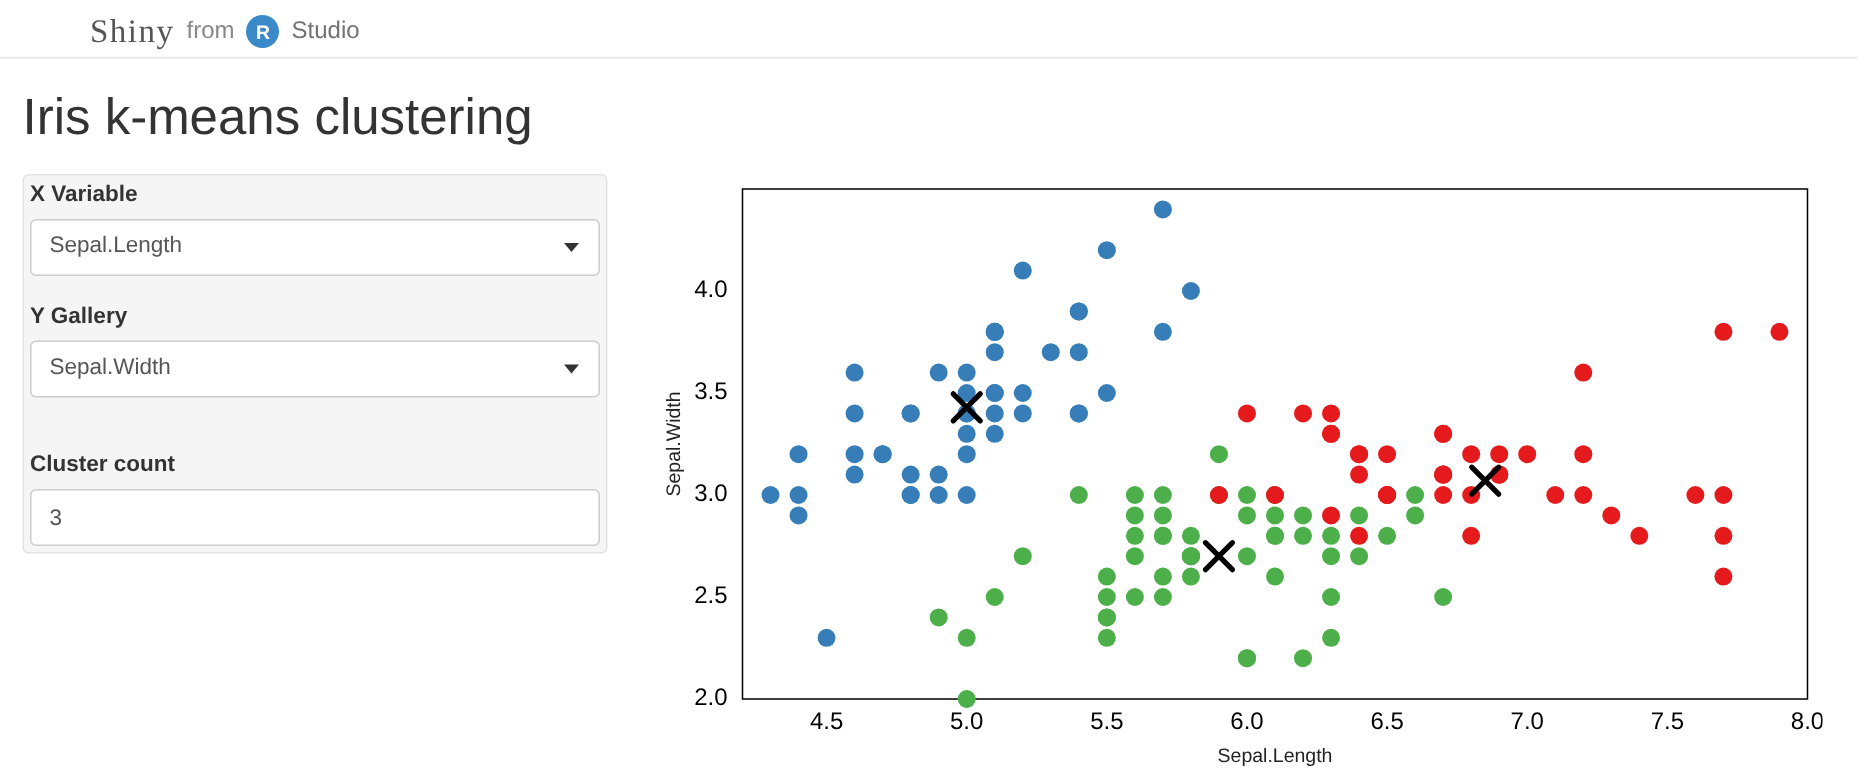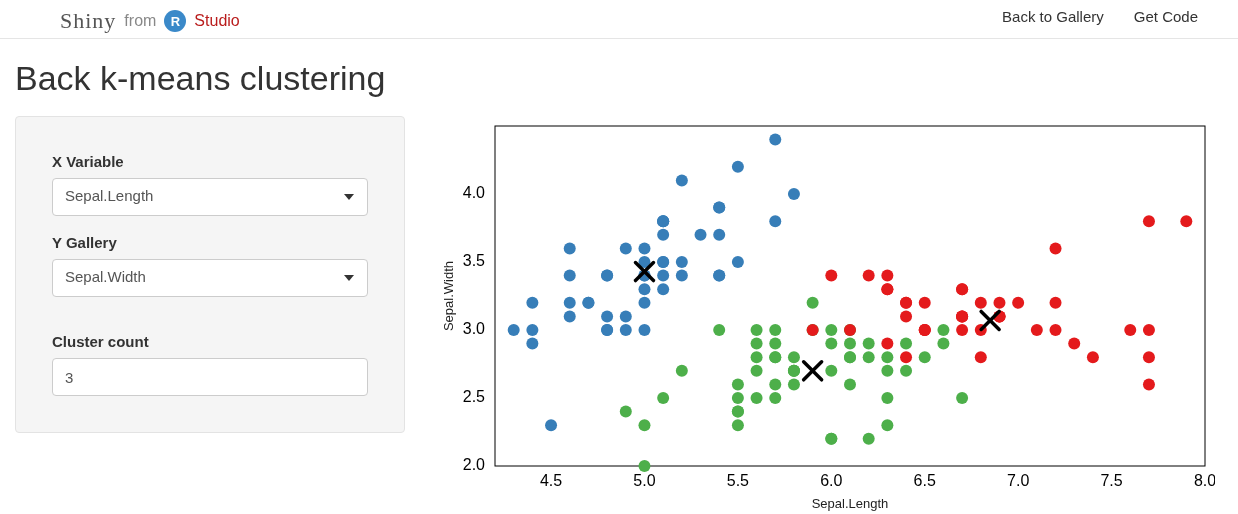--- a/index.html
+++ b/index.html
@@ -2,29 +2,29 @@
 <html><head>
 <meta charset="utf-8">
 <style>
   * { box-sizing: border-box; }
   html, body { margin:0; padding:0; font-family: "Helvetica Neue", Helvetica, Arial, sans-serif; color:#333; background:#fff; }
   .topbar { display:flex; align-items:flex-start; justify-content:space-between; padding:8px 40px 4px 60px; border-bottom:1px solid #e5e5e5; }
   .brand { display:flex; align-items:center; gap:8px; font-size:18px; color:#444; }
   .brand .shiny { font-family: Georgia, "Times New Roman", serif; font-size:22px; letter-spacing:1px; color:#555; }
   .brand .from { font-size:16px; color:#888; }
   .brand .r-badge { width:22px; height:22px; border-radius:50%; background:#3a89c9; color:#fff; display:inline-flex; align-items:center; justify-content:center; font-size:13px; font-weight:bold; }
-  .brand .studio { font-size:16px; color:#b91c1c; }
+  .brand .studio { font-size:16px; color:#737373; }
   .toplinks { display:flex; gap:30px; }
   .toplinks a { color:#333; text-decoration:none; font-size:15px; cursor:pointer; }
 
   .page { padding:10px 15px 30px 15px; }
   h1.title { font-weight:400; font-size:34px; margin:10px 0 18px 0; color:#333; }
 
   .layout { display:flex; gap:30px; align-items:flex-start; }
-  .sidebar { width:390px; background:#f5f5f5; border:1px solid #e3e3e3; border-radius:4px; padding:36px; }
+  .sidebar { width:390px; background:#f5f5f5; border:1px solid #e3e3e3; border-radius:4px; padding:4px; }
   .form-group { margin-bottom:18px; }
   .form-group:last-child { margin-bottom:0;margin-top:36px; }
   .form-group label { display:block; font-weight:700; font-size:15px; margin-bottom:8px; color:#333; }
   .select-wrap { position:relative; }
   .form-control {
     width:100%; height:38px; padding:6px 34px 6px 12px;
     background:#fff; border:1px solid #ccc; border-radius:4px;
     font-size:15px; color:#555; line-height:1.4; cursor:pointer;
   }
   input.form-control { cursor:text; }
@@ -43,28 +43,24 @@
 </head>
 <body>
 
 <div class="topbar">
   <div class="brand">
     <span class="shiny">Shiny</span>
     <span class="from">from</span>
     <span class="r-badge">R</span>
     <span class="studio">Studio</span>
   </div>
-  <div class="toplinks">
-    <a>Back to Gallery</a>
-    <a>Get Code</a>
-  </div>
 </div>
 
 <div class="page">
-  <h1 class="title">Back k-means clustering</h1>
+  <h1 class="title">Iris k-means clustering</h1>
 
   <div class="layout">
 
     <div class="sidebar">
       <div class="form-group">
         <label>X Variable</label>
         <div class="select-wrap">
           <div class="form-control">Sepal.Length</div>
           <span class="caret"></span>
         </div>

